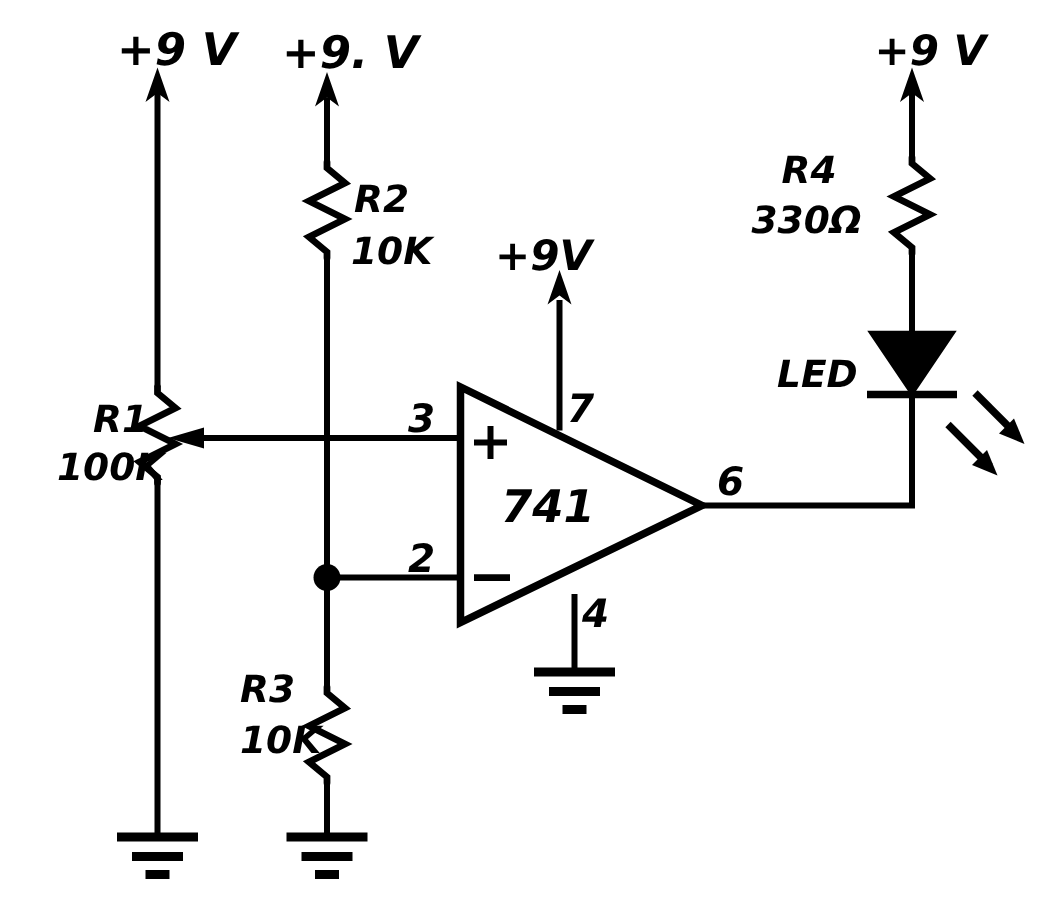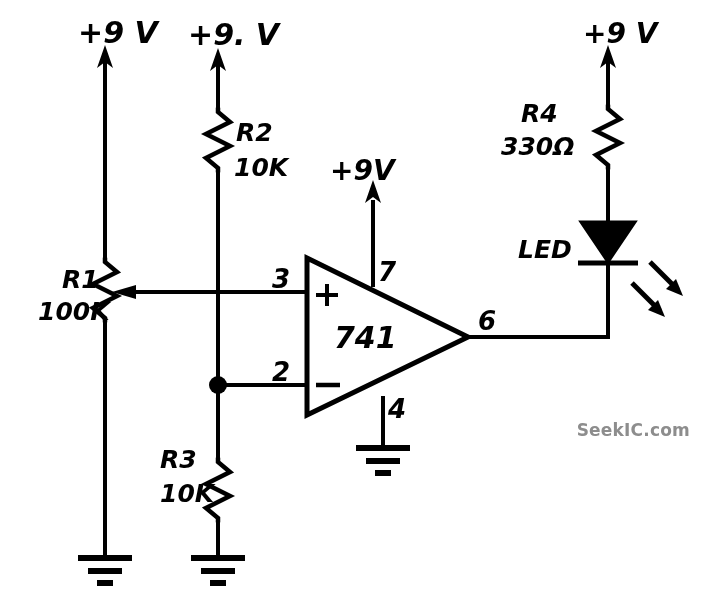--- a/index.html
+++ b/index.html
@@ -154,14 +154,13 @@
 
     <text class="hw" x="334" y="348" font-size="30">741</text>
 
     <text class="hw" x="272" y="288" font-size="26">3</text>
     <text class="hw" x="272" y="381" font-size="26">2</text>
     <text class="hw" x="378" y="281" font-size="26">7</text>
     <text class="hw" x="388" y="418" font-size="26">4</text>
     <text class="hw" x="478" y="330" font-size="26">6</text>
   </svg>
 
-  <div class="wm">SeekIC.com</div>
 </div>
 
 </body></html>

